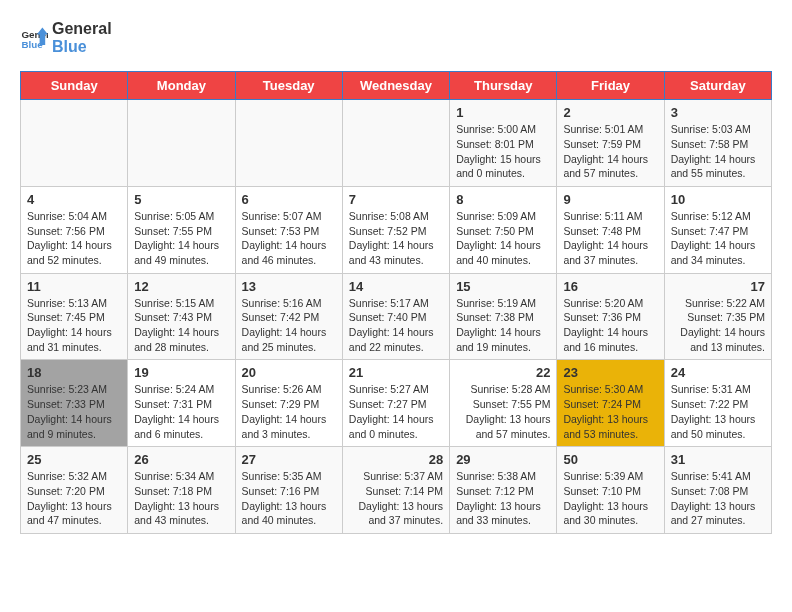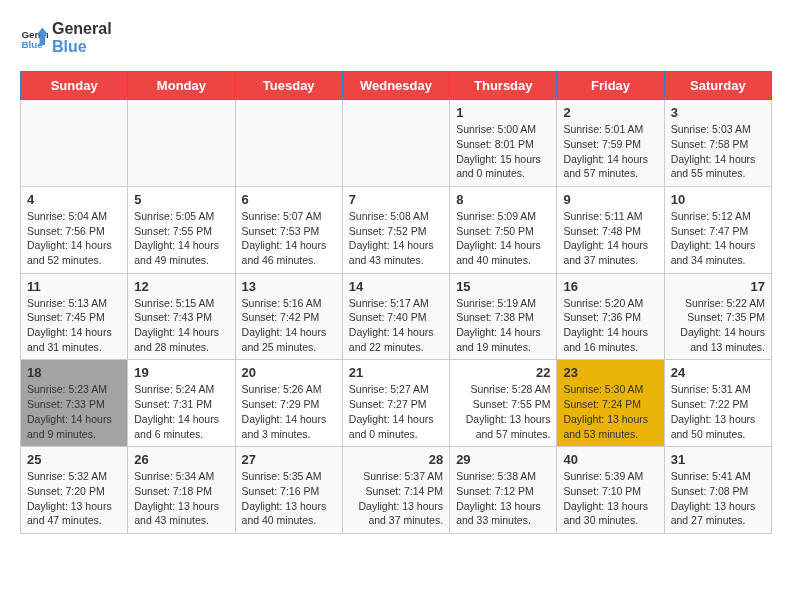--- a/index.html
+++ b/index.html
@@ -324,21 +324,21 @@
           <div class="day-info">and 37 minutes.</div>
         </td>
         <td style="background-color: rgb(249, 249, 249);">
           <span class="day-number">29</span>
           <div class="day-info">Sunrise: 5:38 AM</div>
           <div class="day-info">Sunset: 7:12 PM</div>
           <div class="day-info">Daylight: 13 hours</div>
           <div class="day-info">and 33 minutes.</div>
         </td>
         <td style="background-color: rgb(249, 249, 249);">
-          <span class="day-number">40</span>
+          <span class="day-number">50</span>
           <div class="day-info">Sunrise: 5:39 AM</div>
           <div class="day-info">Sunset: 7:10 PM</div>
           <div class="day-info">Daylight: 13 hours</div>
           <div class="day-info">and 30 minutes.</div>
         </td>
         <td style="background-color: rgb(249, 249, 249);">
           <span class="day-number">31</span>
           <div class="day-info">Sunrise: 5:41 AM</div>
           <div class="day-info">Sunset: 7:08 PM</div>
           <div class="day-info">Daylight: 13 hours</div>

